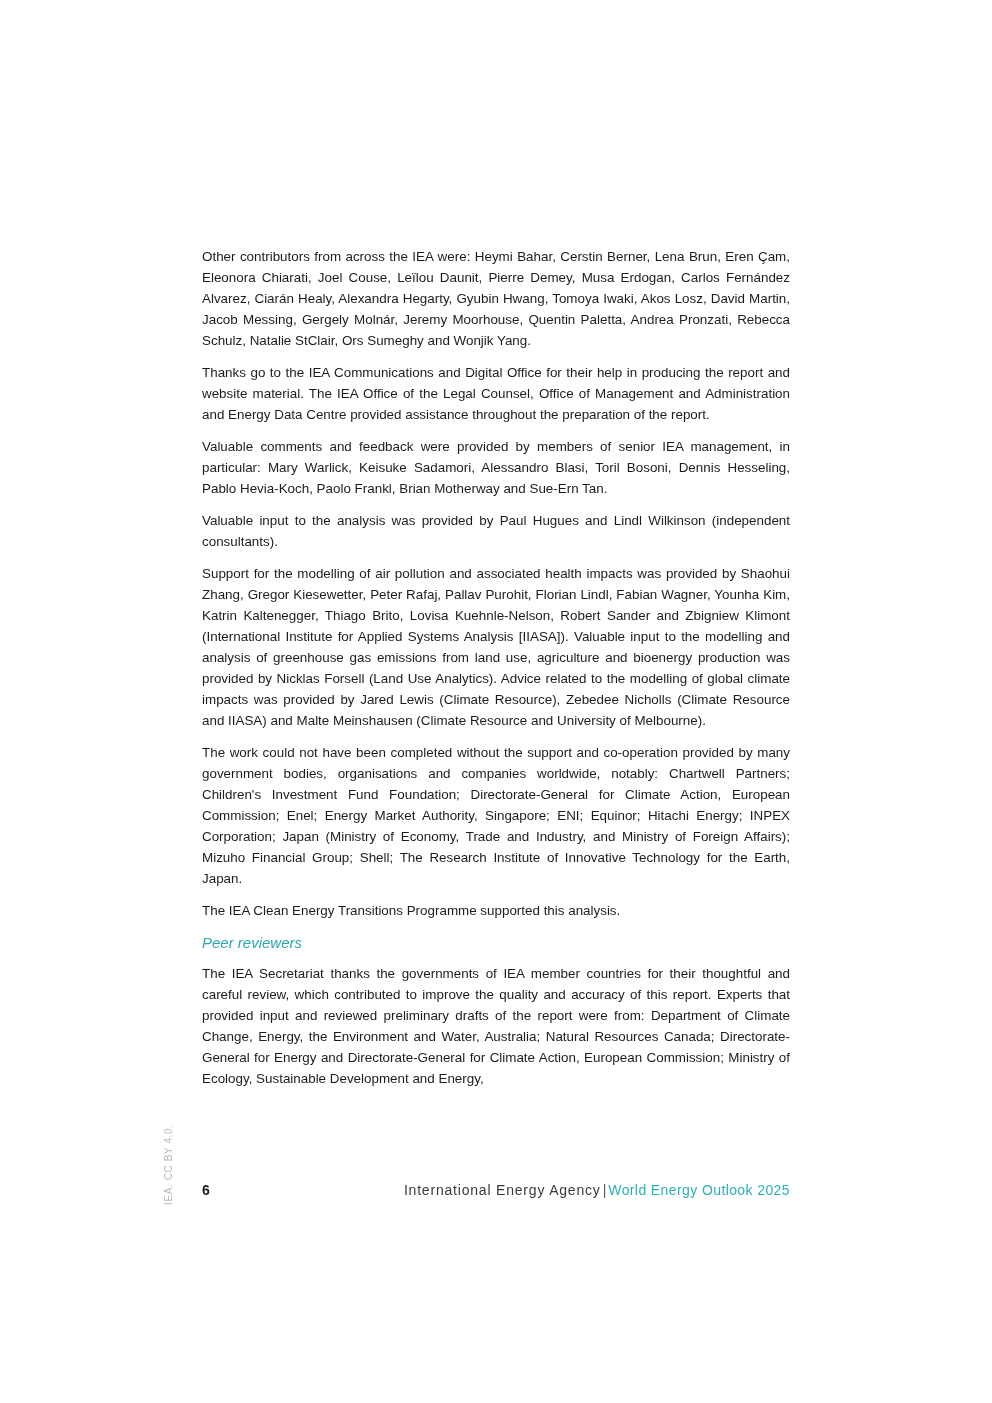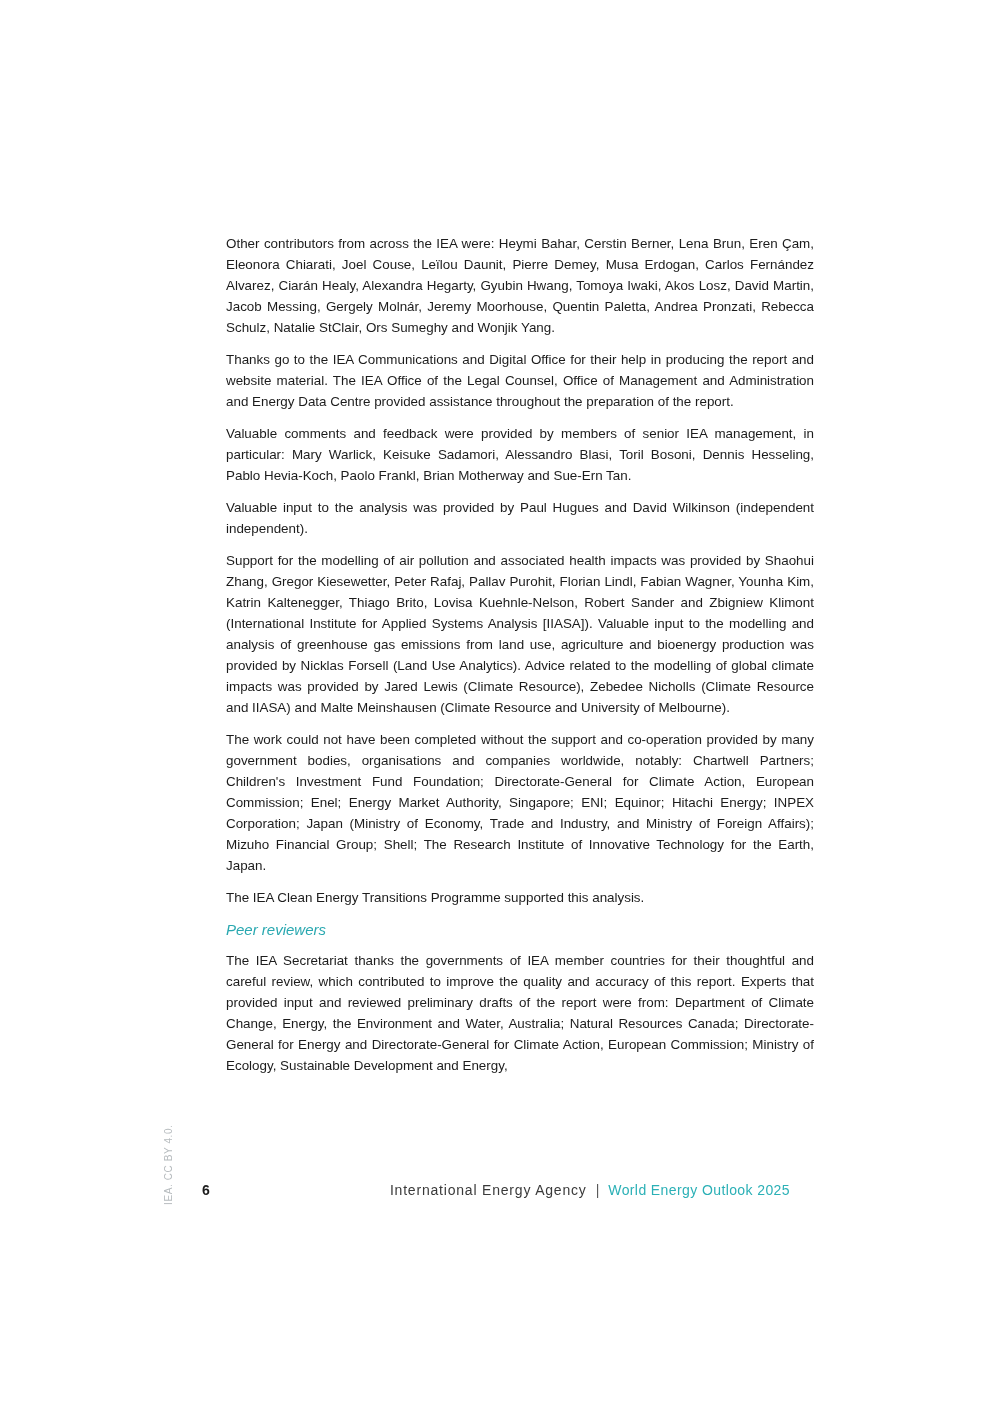--- a/index.html
+++ b/index.html
@@ -8,23 +8,22 @@
     position: relative;
     width: 992px;
     height: 1403px;
     background: #ffffff;
     overflow: hidden;
     font-family: "Liberation Sans", sans-serif;
   }
   .content {
     position: absolute;
     left: 202px;
-    top: 233px;
+    top: 246px;
     width: 588px;
-    margin-left: 24px;
   }
   .para {
     font-size: 13.4px;
     line-height: 21px;
     text-align: justify;
     color: #1c1c1c;
     margin: 0 0 11px 0;
   }
   .section-heading {
     font-size: 15px;
@@ -44,21 +43,21 @@
     align-items: baseline;
   }
   .page-number {
     font-size: 14px;
     font-weight: bold;
     color: #1c1c1c;
   }
   .footer-right {
     display: flex;
     align-items: baseline;
-    gap: 9px;
+    gap: 2px;
     font-size: 14px;
   }
   .footer-agency {
     color: #3a3a3a;
     letter-spacing: 0.8px;
   }
   .footer-sep {
     color: #5a5a5a;
   }
   .footer-report {
@@ -82,21 +81,21 @@
 <body>
 
 <div class="page">
 
   <div class="side-label">IEA. CC BY 4.0.</div>
 
   <main class="content">
     <p class="para">Other contributors from across the IEA were: Heymi Bahar, Cerstin Berner, Lena Brun, Eren Çam, Eleonora Chiarati, Joel Couse, Leïlou Daunit, Pierre Demey, Musa Erdogan, Carlos Fernández Alvarez, Ciarán Healy, Alexandra Hegarty, Gyubin Hwang, Tomoya Iwaki, Akos Losz, David Martin, Jacob Messing, Gergely Molnár, Jeremy Moorhouse, Quentin Paletta, Andrea Pronzati, Rebecca Schulz, Natalie StClair, Ors Sumeghy and Wonjik Yang.</p>
     <p class="para">Thanks go to the IEA Communications and Digital Office for their help in producing the report and website material. The IEA Office of the Legal Counsel, Office of Management and Administration and Energy Data Centre provided assistance throughout the preparation of the report.</p>
     <p class="para">Valuable comments and feedback were provided by members of senior IEA management, in particular: Mary Warlick, Keisuke Sadamori, Alessandro Blasi, Toril Bosoni, Dennis Hesseling, Pablo Hevia-Koch, Paolo Frankl, Brian Motherway and Sue-Ern Tan.</p>
-    <p class="para">Valuable input to the analysis was provided by Paul Hugues and David Wilkinson (independent independent).</p>
+    <p class="para">Valuable input to the analysis was provided by Paul Hugues and Lindl Wilkinson (independent consultants).</p>
     <p class="para">Support for the modelling of air pollution and associated health impacts was provided by Shaohui Zhang, Gregor Kiesewetter, Peter Rafaj, Pallav Purohit, Florian Lindl, Fabian Wagner, Younha Kim, Katrin Kaltenegger, Thiago Brito, Lovisa Kuehnle-Nelson, Robert Sander and Zbigniew Klimont (International Institute for Applied Systems Analysis [IIASA]). Valuable input to the modelling and analysis of greenhouse gas emissions from land use, agriculture and bioenergy production was provided by Nicklas Forsell (Land Use Analytics). Advice related to the modelling of global climate impacts was provided by Jared Lewis (Climate Resource), Zebedee Nicholls (Climate Resource and IIASA) and Malte Meinshausen (Climate Resource and University of Melbourne).</p>
     <p class="para">The work could not have been completed without the support and co-operation provided by many government bodies, organisations and companies worldwide, notably: Chartwell Partners; Children's Investment Fund Foundation; Directorate-General for Climate Action, European Commission; Enel; Energy Market Authority, Singapore; ENI; Equinor; Hitachi Energy; INPEX Corporation; Japan (Ministry of Economy, Trade and Industry, and Ministry of Foreign Affairs); Mizuho Financial Group; Shell; The Research Institute of Innovative Technology for the Earth, Japan.</p>
     <p class="para">The IEA Clean Energy Transitions Programme supported this analysis.</p>
     <h2 class="section-heading">Peer reviewers</h2>
     <p class="para">The IEA Secretariat thanks the governments of IEA member countries for their thoughtful and careful review, which contributed to improve the quality and accuracy of this report. Experts that provided input and reviewed preliminary drafts of the report were from: Department of Climate Change, Energy, the Environment and Water, Australia; Natural Resources Canada; Directorate-General for Energy and Directorate-General for Climate Action, European Commission; Ministry of Ecology, Sustainable Development and Energy,</p>
   </main>
 
   <footer class="footer">
     <span class="page-number">6</span>
     <span class="footer-right">

